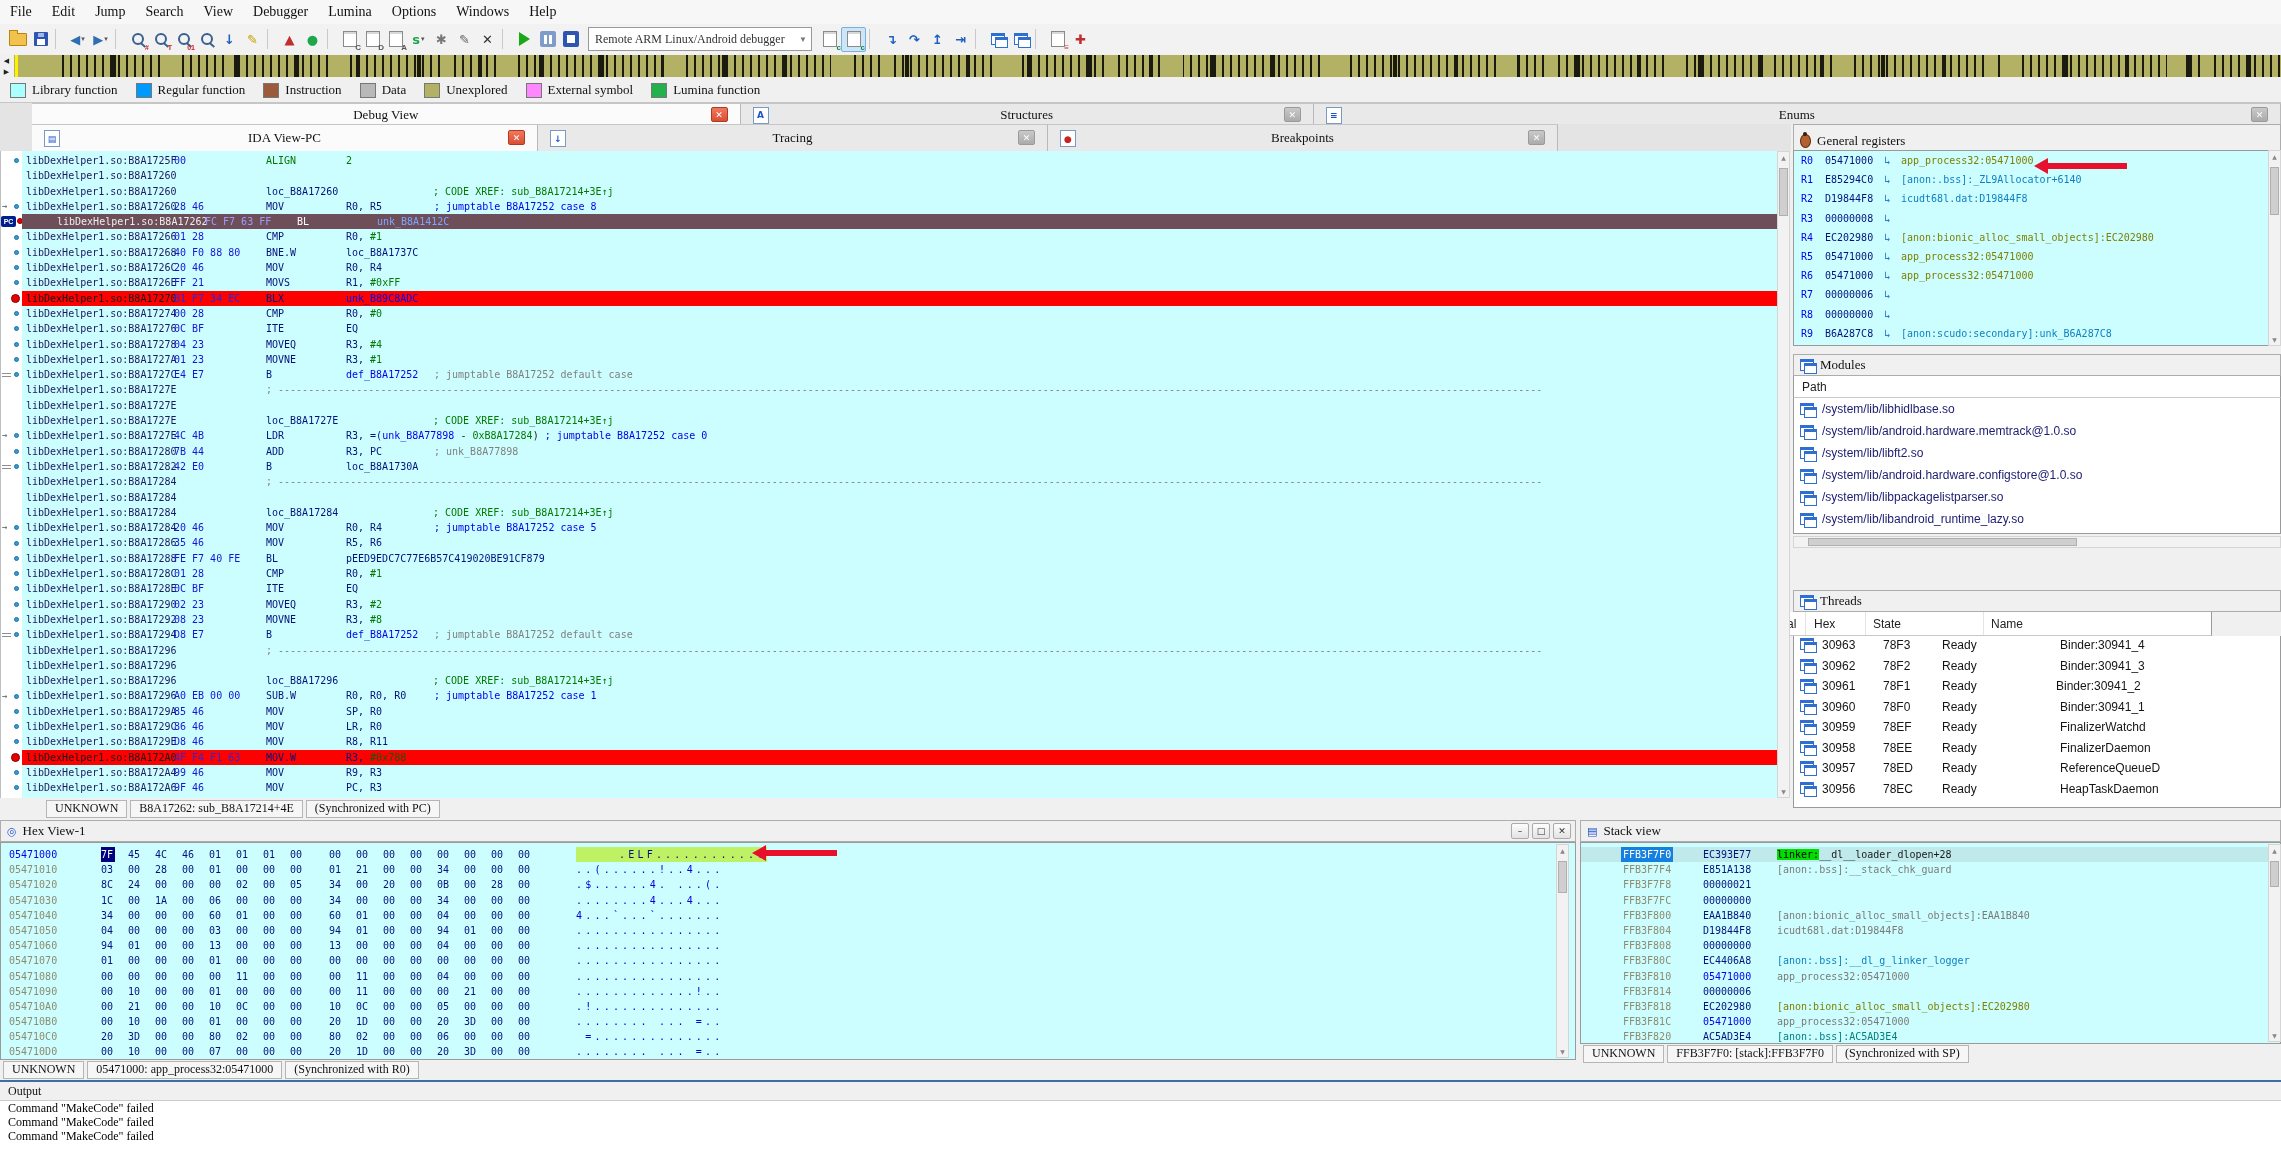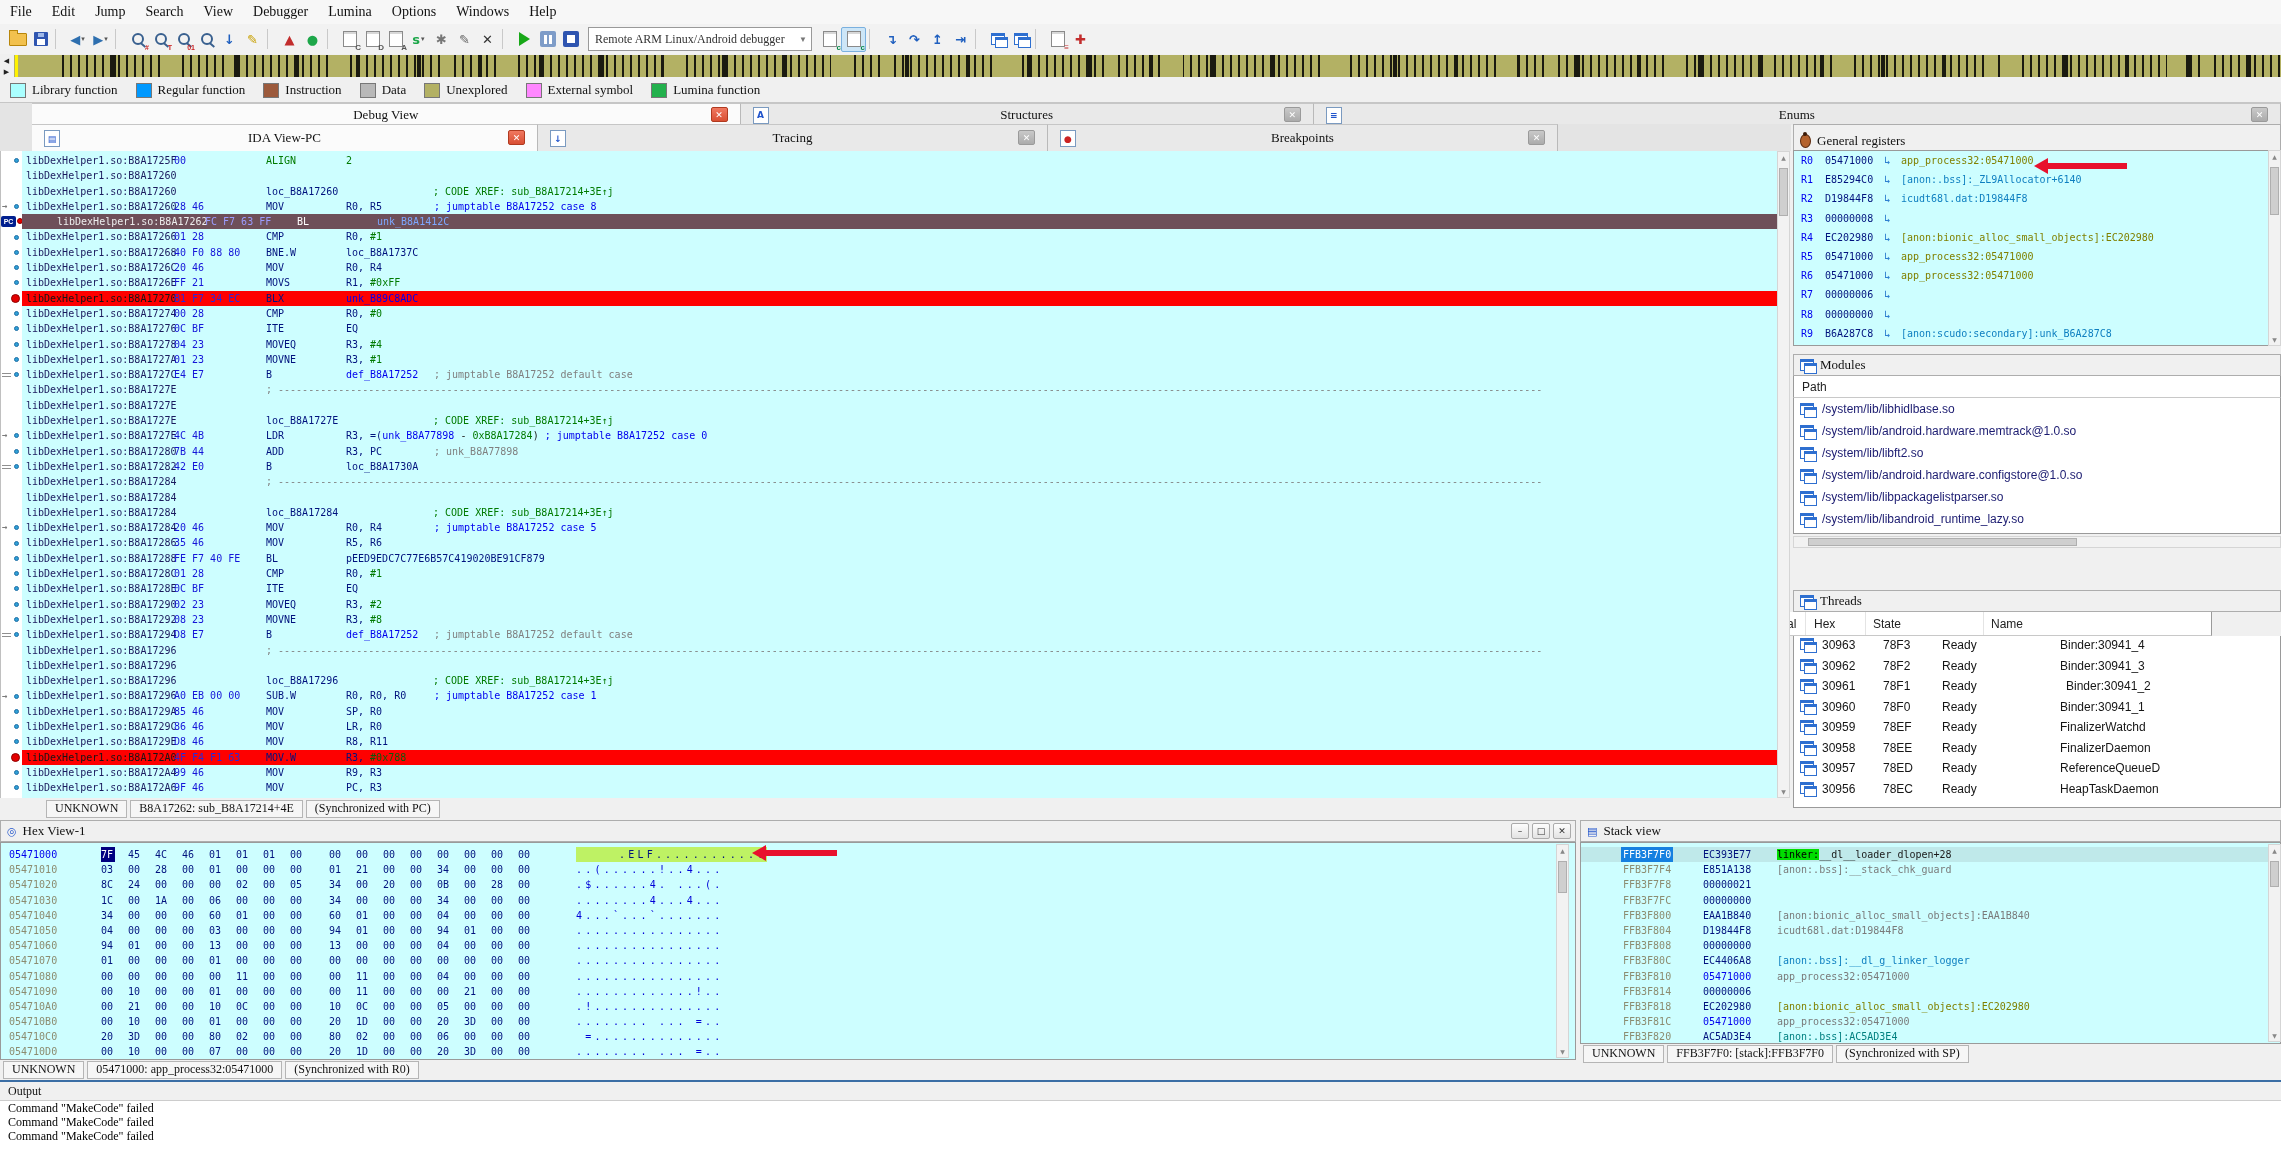--- a/index.html
+++ b/index.html
@@ -519,21 +519,21 @@
         <span style="left: 28px;">30962</span>
         <span style="left: 89px;">78F2</span>
         <span style="left: 148px;">Ready</span>
         <span style="left: 266px;">Binder:30941_3</span>
       </div>
       <div class="thr">
         <span class="wicon thricon" style="left: 6px;"></span>
         <span style="left: 28px;">30961</span>
         <span style="left: 89px;">78F1</span>
         <span style="left: 148px;">Ready</span>
-        <span style="left: 272px;">Binder:30941_2</span>
+        <span style="left: 262px;">Binder:30941_2</span>
       </div>
       <div class="thr">
         <span class="wicon thricon" style="left: 6px;"></span>
         <span style="left: 28px;">30960</span>
         <span style="left: 89px;">78F0</span>
         <span style="left: 148px;">Ready</span>
         <span style="left: 266px;">Binder:30941_1</span>
       </div>
       <div class="thr">
         <span class="wicon thricon" style="left: 6px;"></span>

